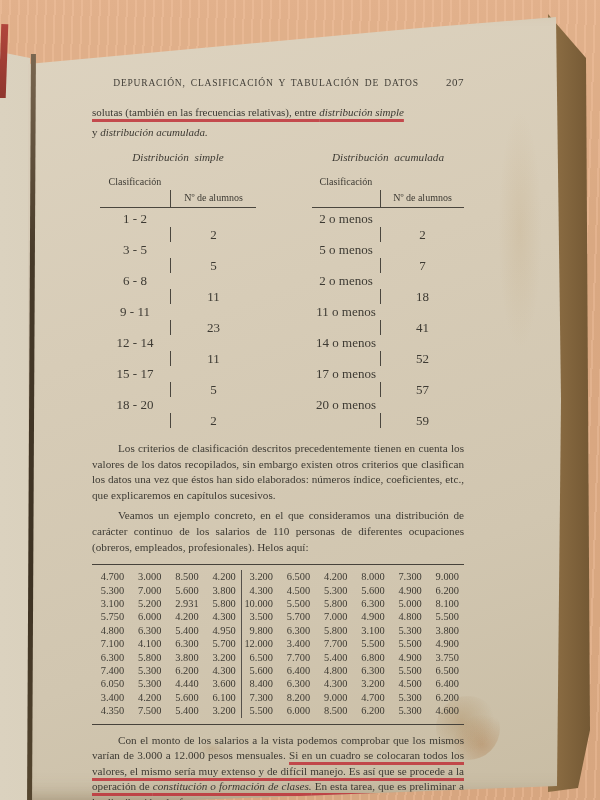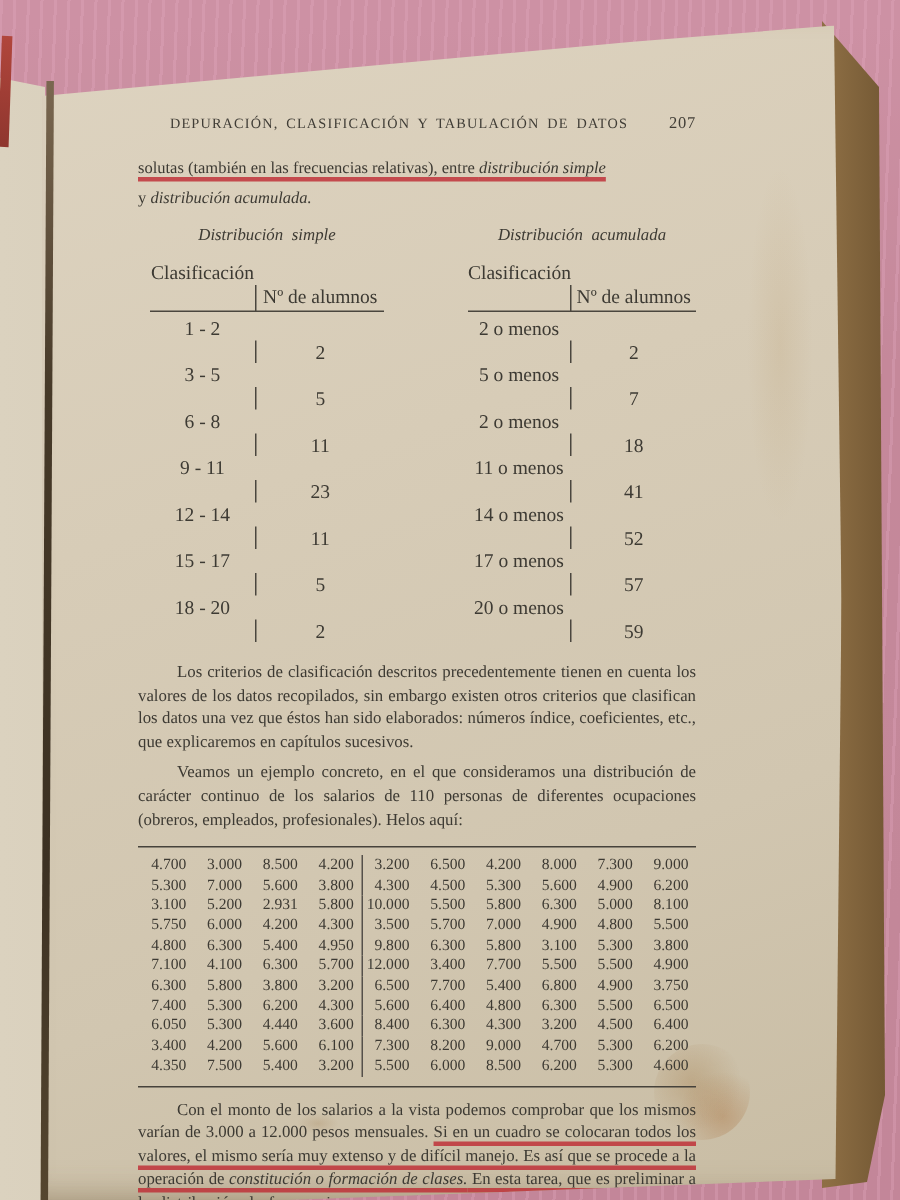--- a/index.html
+++ b/index.html
@@ -1,17 +1,17 @@
 <!DOCTYPE html>
 <html><head>
 <meta charset="utf-8">
 <style>
   html,body{margin:0;padding:0;}
   .scene{position:relative;width:600px;height:800px;overflow:hidden;
-    background:#be185d;font-family:"Liberation Serif","DejaVu Serif",serif;}
+    background:#f97316;font-family:"Liberation Serif","DejaVu Serif",serif;}
   .scene::before{content:"";position:absolute;inset:0;
     background:repeating-linear-gradient(92deg,rgba(255,255,255,.28) 0 2px,rgba(0,0,0,0) 2px 9px),
                linear-gradient(180deg,#d6d3cb,#c9c5bc 30%,#c6c2b9);
     opacity:.65;}
   
   .under-pages{position:absolute;inset:0;z-index:1;
     clip-path:polygon(548px 14px,586px 58px,590px 730px,578px 788px,548px 792px);
     background:linear-gradient(90deg,#c4a476,#b29162 55%,#8d6e44 92%,#6d5330);}
   
   .prev-page{position:absolute;inset:0;z-index:1;
@@ -50,21 +50,21 @@
   .ul-thick{text-decoration-color:rgba(196,58,66,.68);
     text-decoration-thickness:5.5px;text-underline-offset:0px;text-decoration-skip-ink:none;}
   i{font-style:italic;}
 
   .mini-tables{display:flex;justify-content:space-between;margin-top:9px;padding-left:8px;}
   .mini-title{font-style:italic;font-size:11.2px;text-align:center;margin-bottom:11px;word-spacing:3px;}
   .mrow{display:grid;line-height:15px;}
   .mini-a .mrow{grid-template-columns:70px 86px;}
   .mini-b .mrow{grid-template-columns:68px 84px;}
   .mc{font-size:13px;text-align:center;}
-  .mhead .mc{font-size:13px;border-bottom:1px solid #4a463e;padding-bottom:2px;line-height:15px;}
+  .mhead .mc{font-size:10px;border-bottom:1px solid #4a463e;padding-bottom:2px;line-height:15px;}
   .c2{border-left:1px solid #4a463e;margin-top:16px;}
   .mhead{margin-bottom:3px;}
 
   .body{font-size:11.2px;line-height:15.6px;text-align:justify;text-indent:26px;margin:0;}
   .p1{margin-top:13px;}
   .p2{margin-top:5px;}
 
   .salary{margin-top:9px;border-top:1.5px solid #46423b;border-bottom:1.5px solid #46423b;
     padding:5px 0 6px;}
   .srow{display:grid;grid-template-columns:repeat(10,1fr);line-height:13.4px;}

